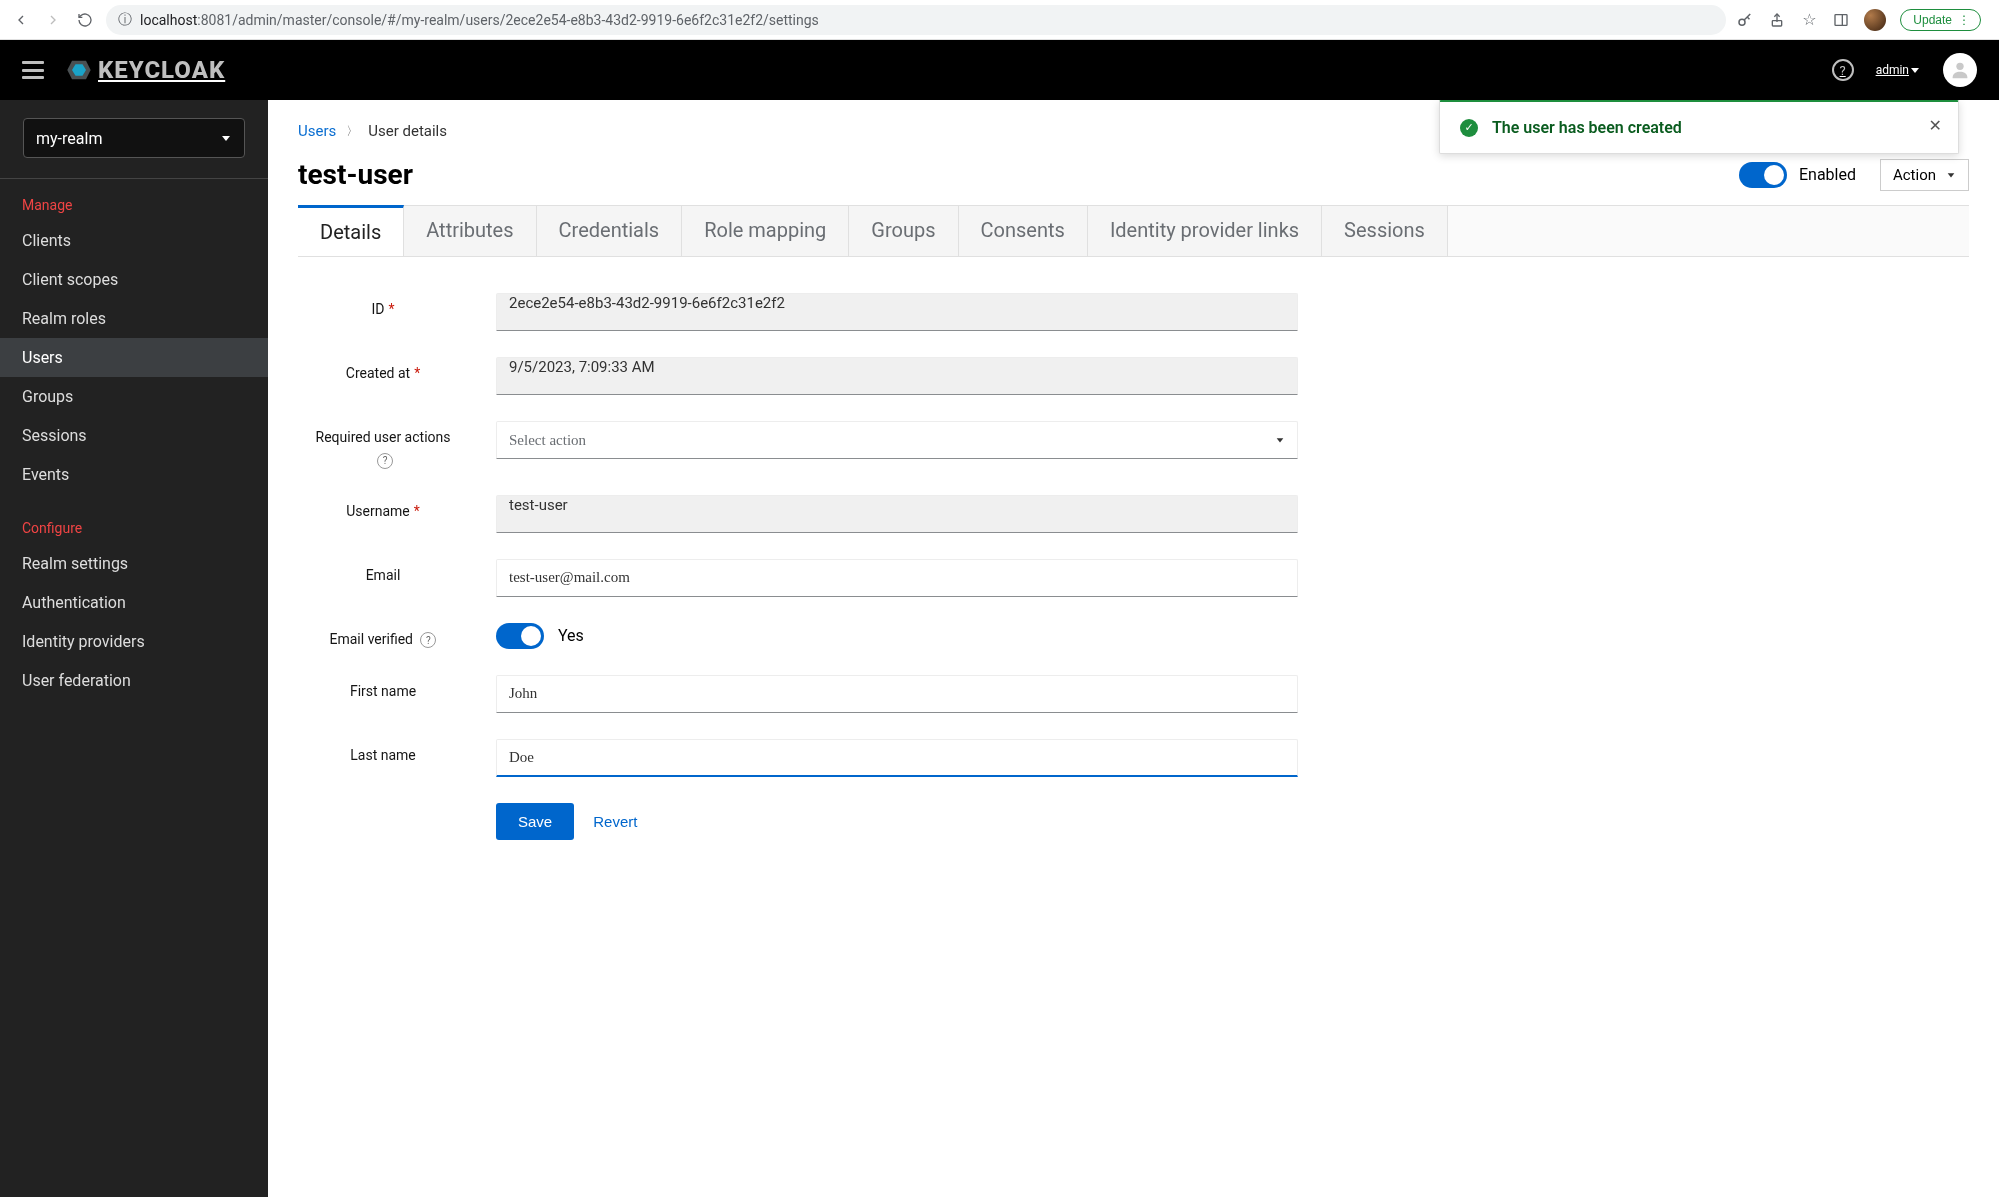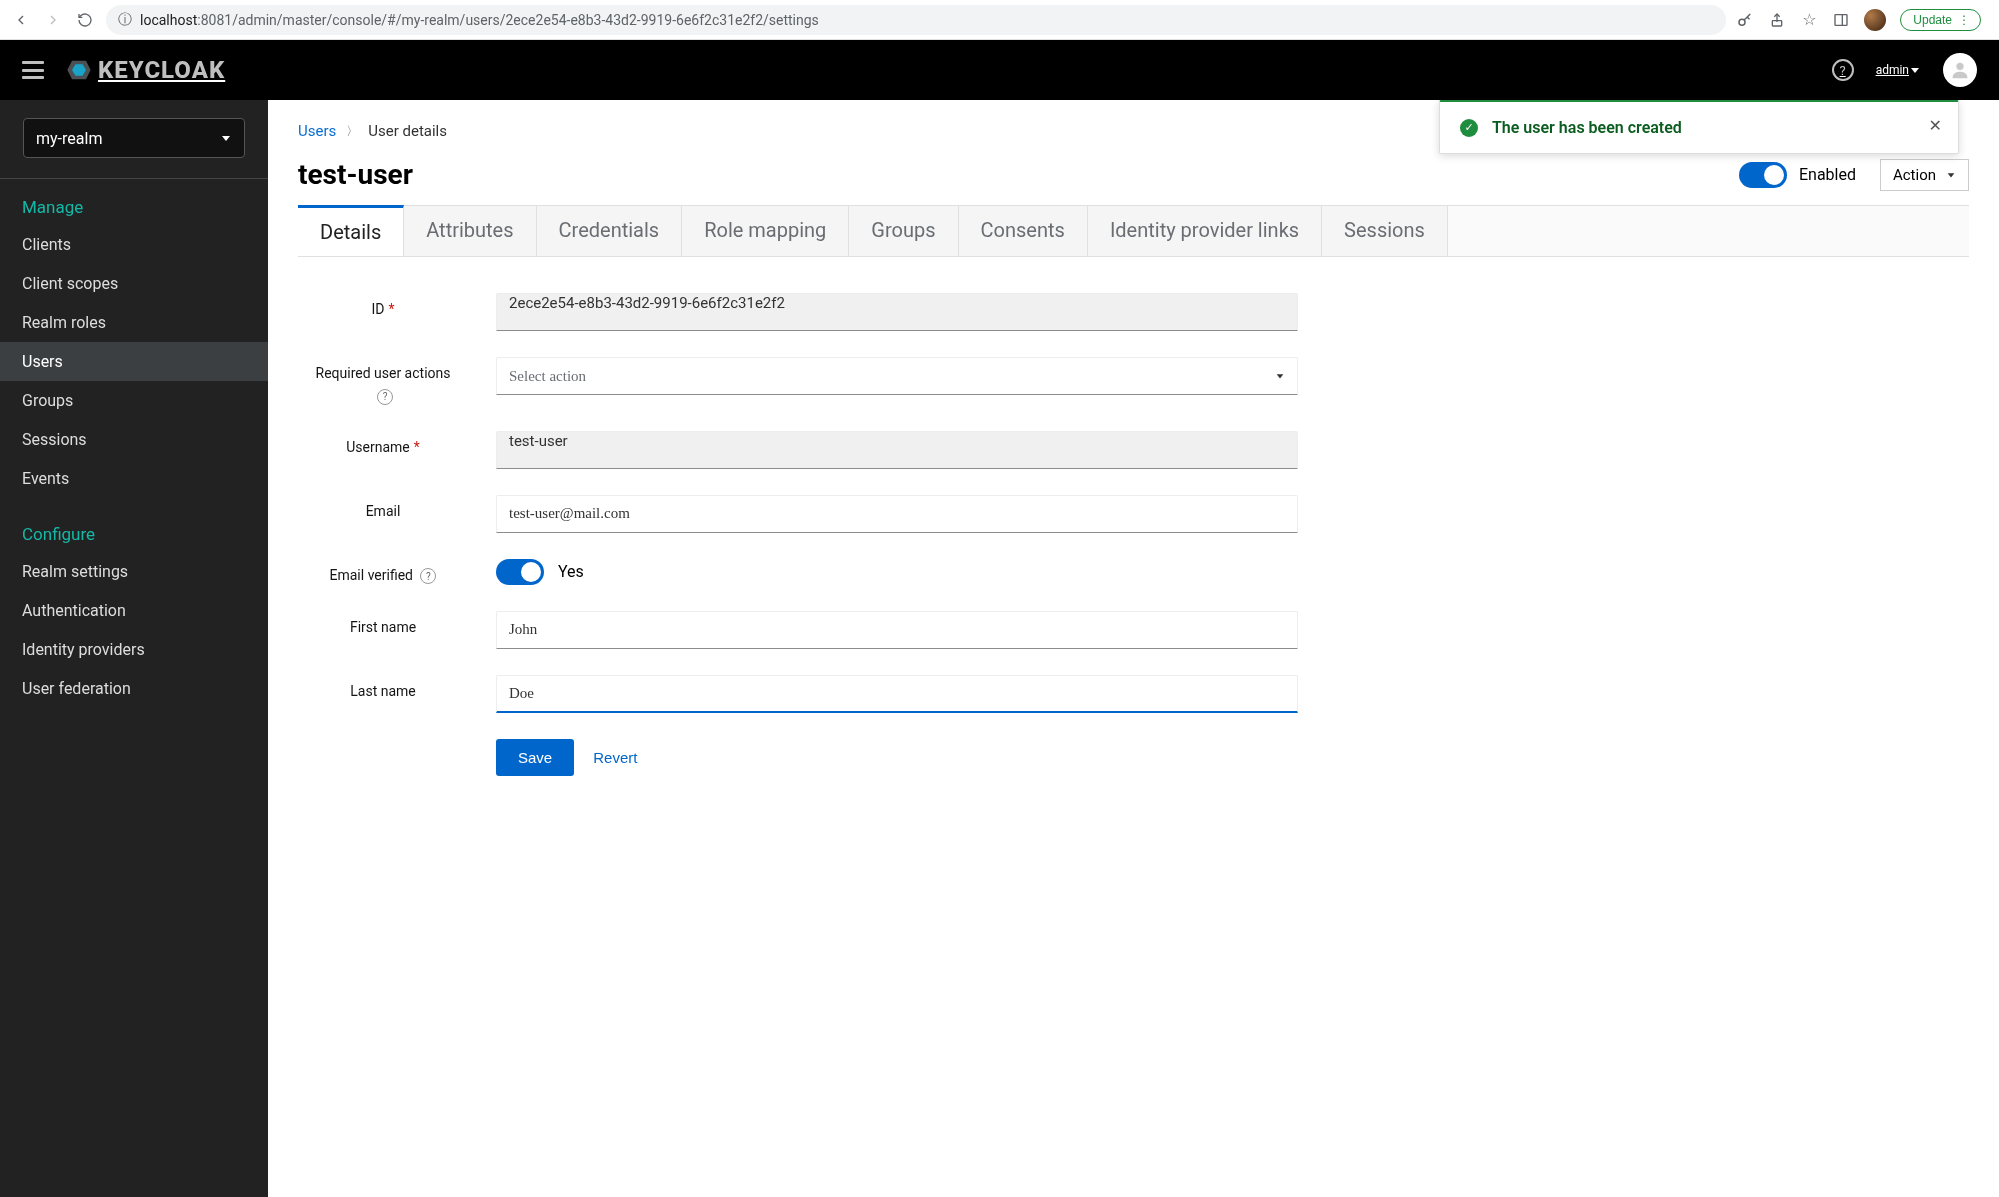--- a/index.html
+++ b/index.html
@@ -56,21 +56,21 @@
 
   .sidebar {
     width:268px; background:#222; color:#ccc; padding-top:18px; display:flex; flex-direction:column;
     flex-shrink:0; height:100%;
   }
   .realm-select {
     margin: 0 23px 14px; border:1px solid #555; background:#111; height:40px; border-radius:4px;
     display:flex; align-items:center; justify-content:space-between; padding:0 12px; cursor:pointer; color:#fff;
   }
   .side-divider { height:1px; background:#444; margin: 6px 0 10px; }
-  .side-sect { font-size:17px; color:#14b8a6; padding:8px 22px; }
+  .side-sect { font-size:14px; color:#ef4444; padding:8px 22px; }
   .side-item { padding:10px 22px; font-size:16px; cursor:pointer; color:#ddd; }
   .side-item.active { background:#3c3f42; color:#fff; }
 
   .main { flex:1; background:#fff; overflow:auto; }
   .page-pad { padding: 22px 30px 40px; }
 
   .breadcrumb { font-size:15px; color:#333; display:flex; align-items:center; gap:10px; }
   .breadcrumb a { color:#0a6ed1; text-decoration:none; cursor:pointer; }
   .breadcrumb .chev { color:#666; font-size:12px; }
 
@@ -264,20 +264,24 @@
         <div class="tab"><span>Sessions</span></div>
       </div>
 
       <div class="form">
 
         <div class="form-row">
           <div class="form-label"><span>ID</span><span class="req">*</span></div>
           <div class="form-control">2ece2e54-e8b3-43d2-9919-6e6f2c31e2f2</div>
         </div>
 
+        <div class="form-row">
+          <div class="form-label"><span>Created at</span><span class="req">*</span></div>
+          <div class="form-control">9/5/2023, 7:09:33 AM</div>
+        </div>
 
         <div class="form-row">
           <div class="form-label">
             <span>Required user actions</span>
             <div style="margin-top:6px"><span class="help-q">?</span></div>
           </div>
           <div class="form-control editable form-dd">
             <span>Select action</span>
             <svg class="caret" width="10" height="10" viewBox="0 0 24 24" fill="#333">
                 <polygon points="4,8 20,8 12,18"></polygon>

